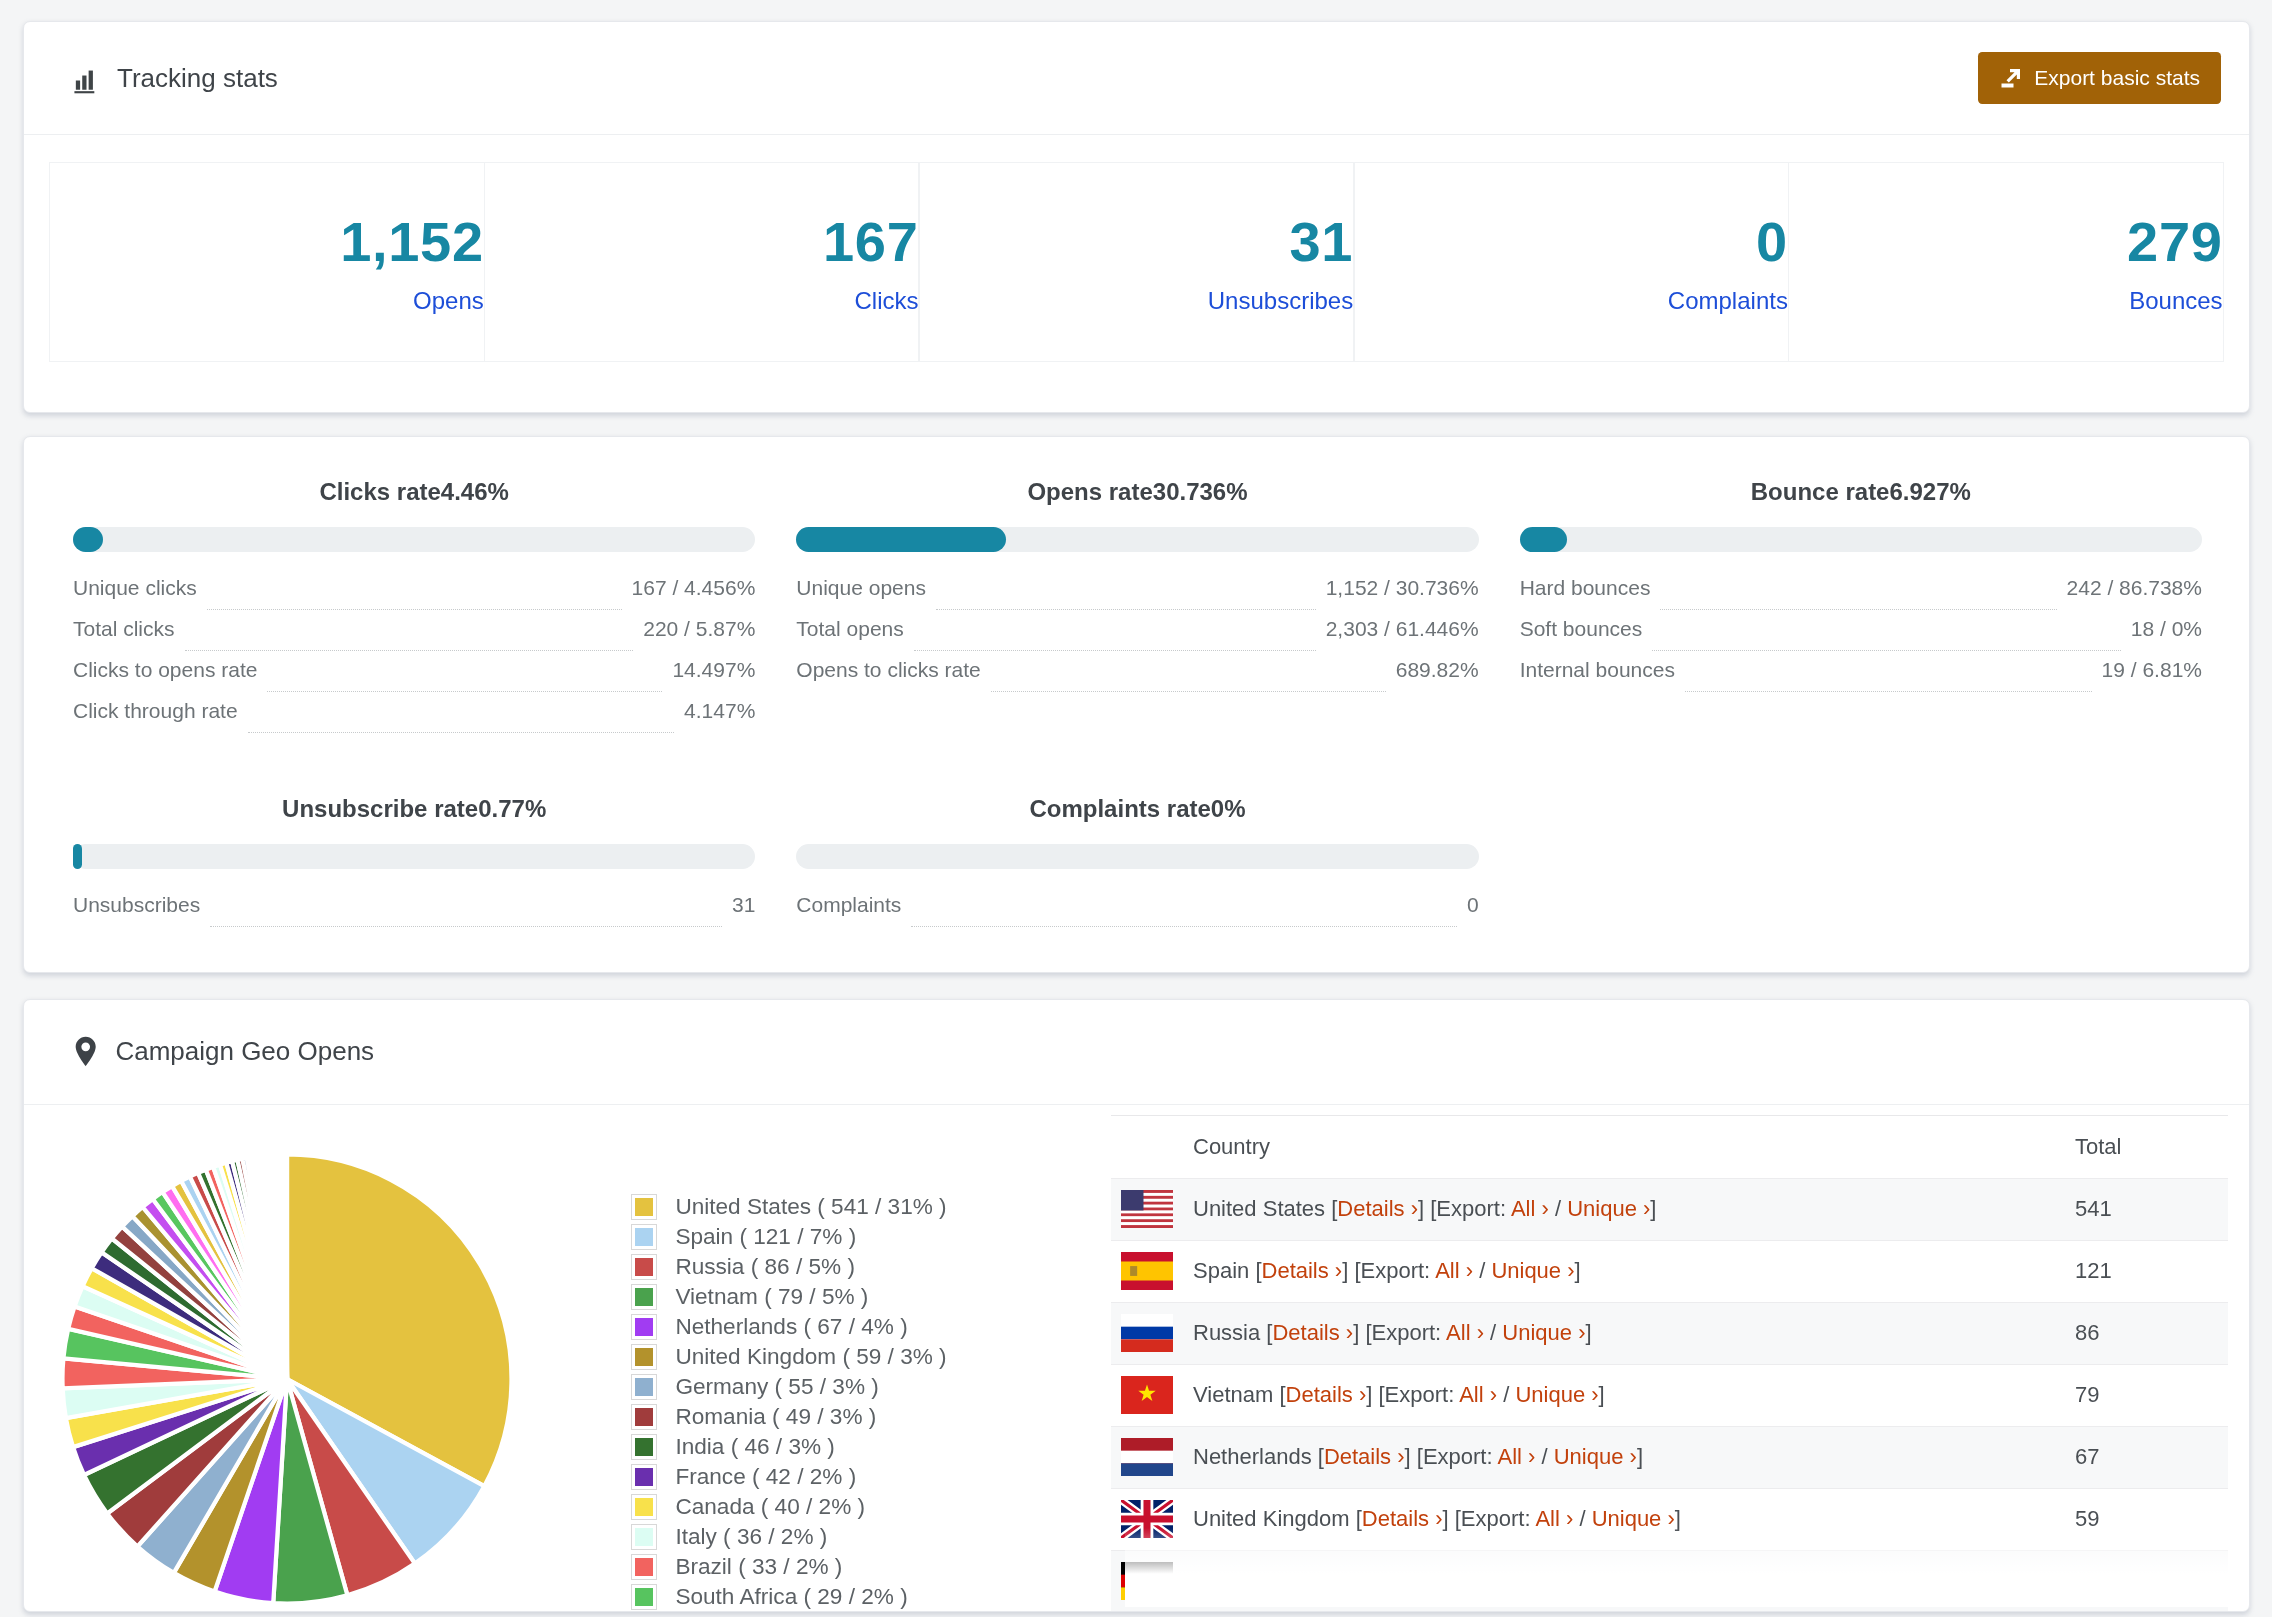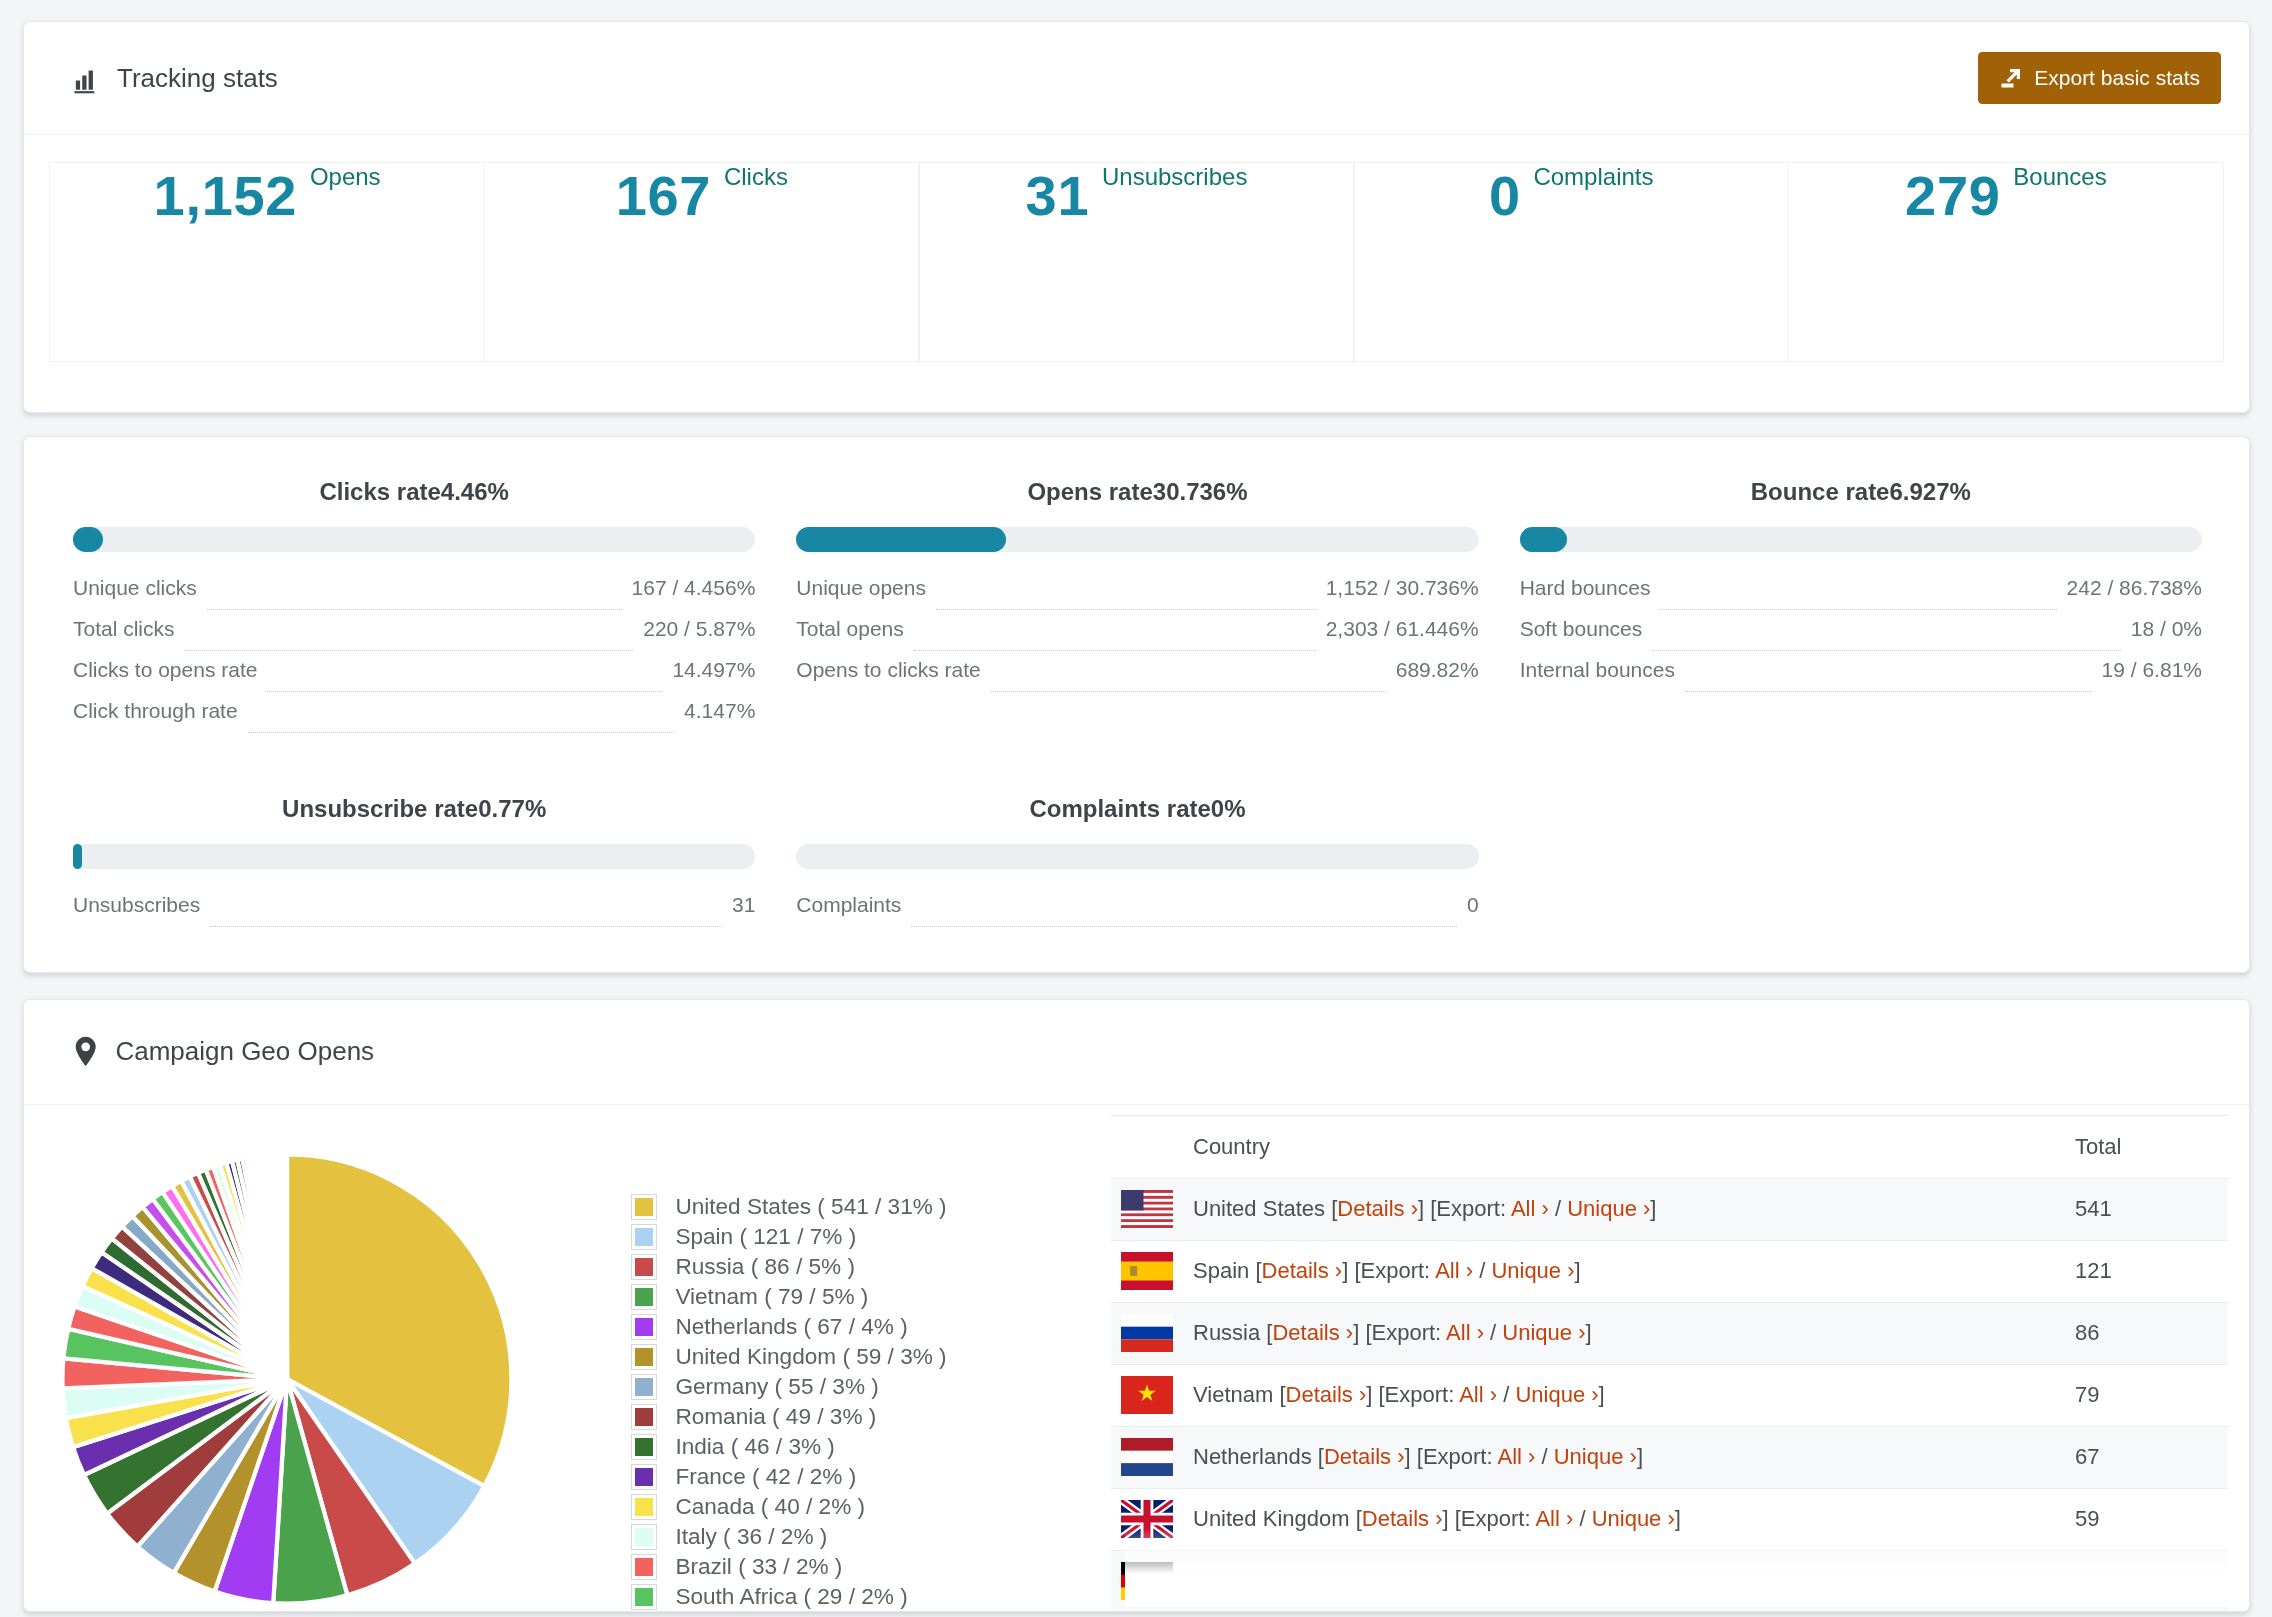--- a/index.html
+++ b/index.html
@@ -25,25 +25,25 @@
   .header-title svg{display:block;}
   .btn-export{
     display:flex;align-items:center;gap:11.3px;
     background:#a16207;color:#fff;font-size:21px;
     padding:14px 21px;border:none;border-radius:4.2px;cursor:pointer;
     font-family:inherit;
   }
   .stats-row{display:flex;margin:27px 25.4px;}
   .stat-box{
     flex:1;margin-left:-0.7px;border:0.7px solid #f0f2f4;height:198px;
-    display:flex;flex-direction:row;align-items:flex-start;justify-content:center;gap:12.7px;
+    display:flex;flex-direction:column;align-items:flex-end;justify-content:center;gap:12.7px;
   }
   .stat-box:first-child{margin-left:0;}
   .stat-value{font-size:56px;font-weight:700;color:#1787a3;letter-spacing:0.7px;}
-  .stat-label{font-size:24px;color:#0f766e;}
+  .stat-label{font-size:24px;color:#1d4ed8;}
   
   #card-rates{margin-top:22.6px;padding:41px 47px 38px 49px;}
   .rates-grid{display:grid;grid-template-columns:1fr 1fr 1fr;column-gap:41px;row-gap:55px;}
   .rate-head{display:flex;justify-content:center;align-items:baseline;}
   .rate-title,.rate-value{font-size:24px;font-weight:700;color:#3f4449;}
   .bar-track{margin-top:21px;height:25.4px;background:#eceff1;border-radius:12.7px;}
   .bar-fill{height:100%;background:#1787a3;border-radius:12.7px;}
   .rate-rows{margin-top:24px;}
   .d-row{display:flex;align-items:baseline;height:41px;font-size:21px;color:#6d7377;}
   .d-leader{flex:1;border-bottom:1.4px dotted #c7cacc;margin:0 10px 7px;align-self:flex-end;}

